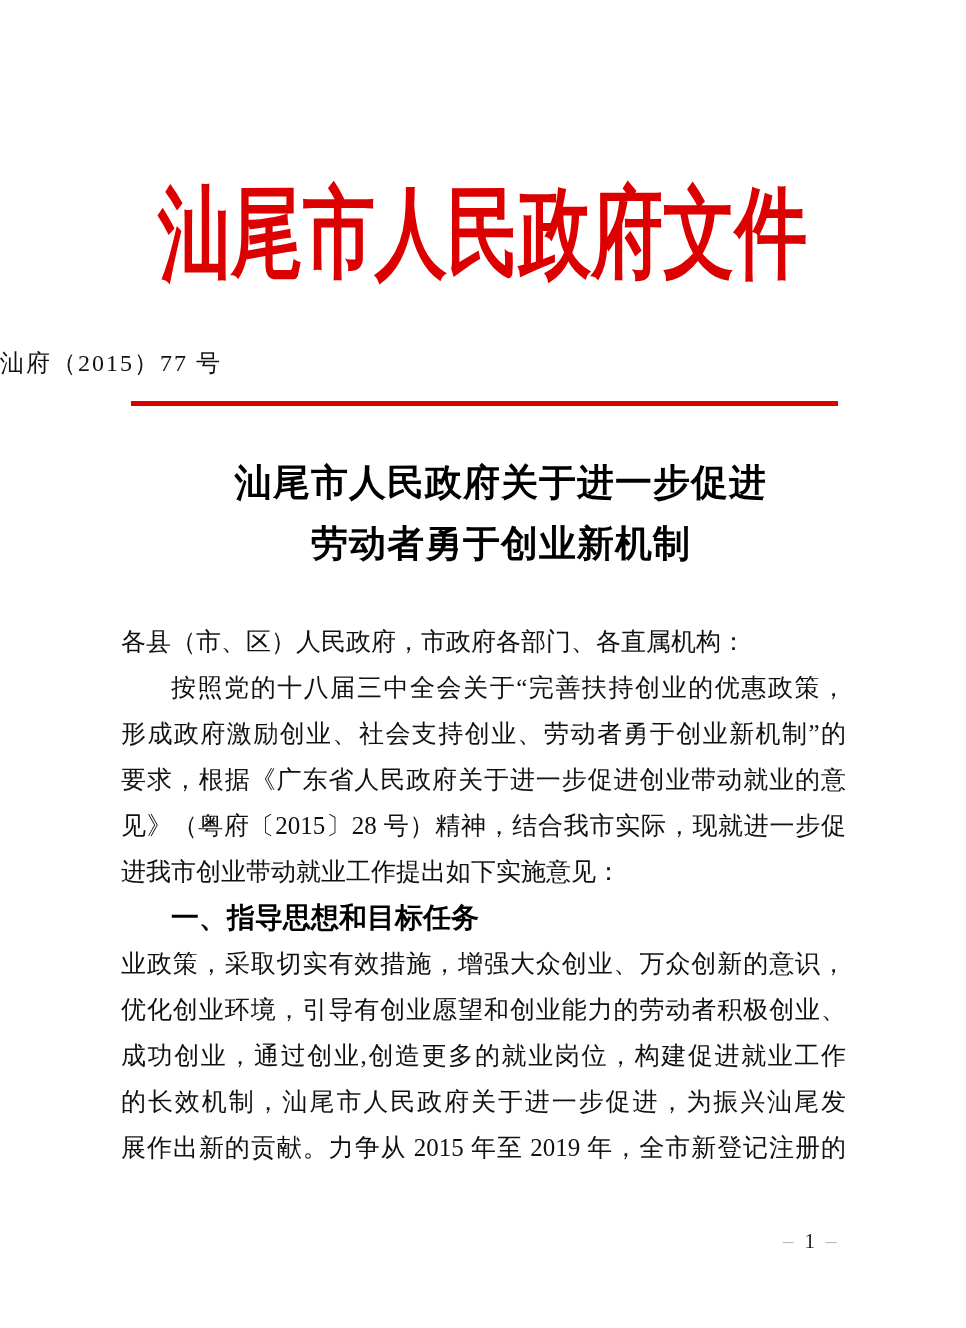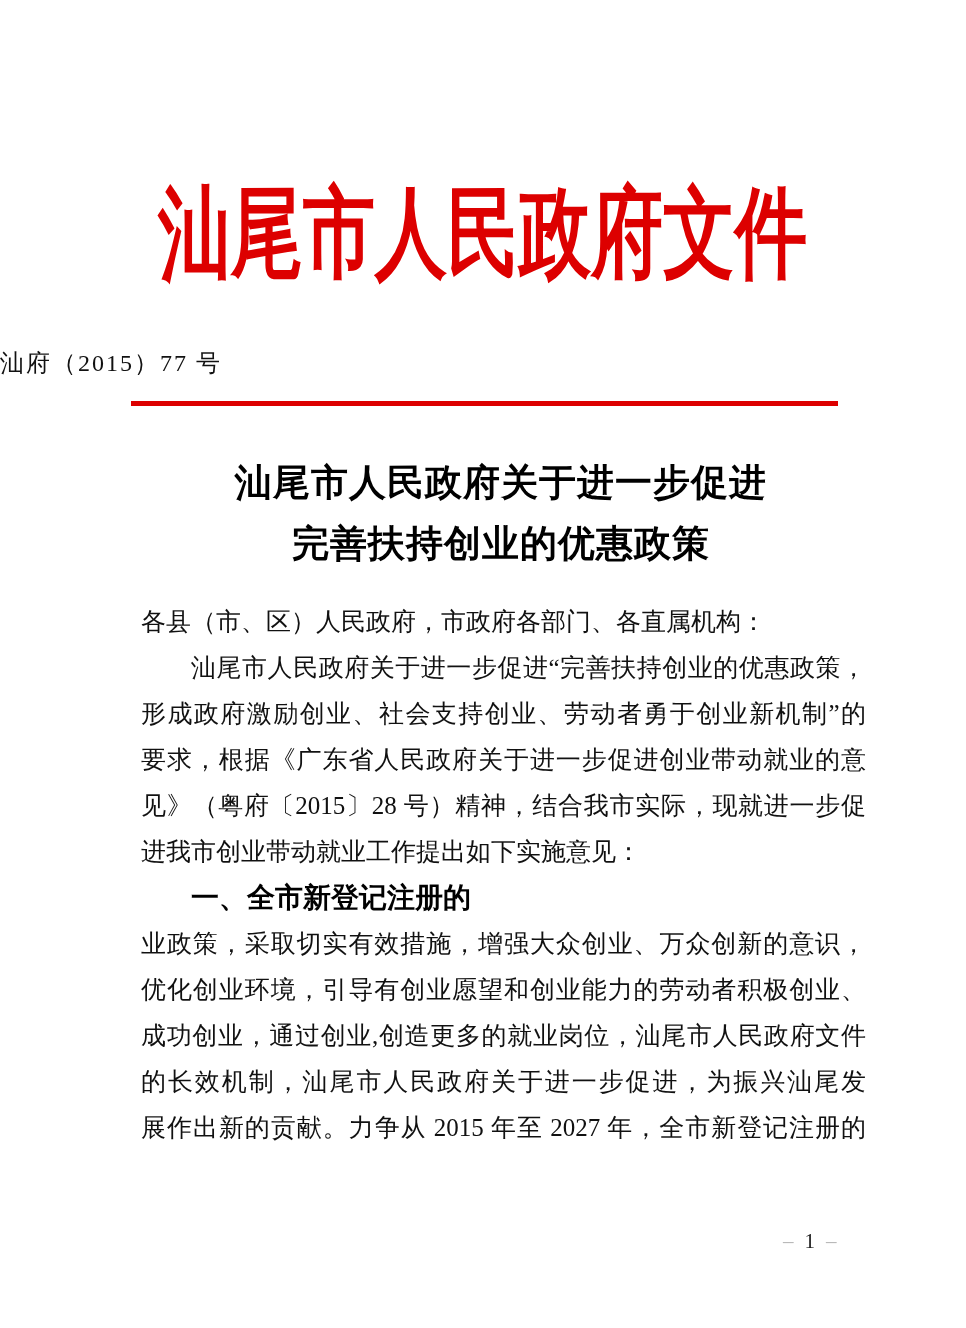--- a/index.html
+++ b/index.html
@@ -50,26 +50,25 @@
     text-align:center;
     font-weight:bold;
     font-size:37px;
     line-height:61px;
     color:#000000;
     letter-spacing:1px;
     padding-left:36px;
   }
   
   .body{
-    position:absolute;left:121px;top:599px;
+    position:absolute;left:121px;top:619px;
     width:725px;
     font-size:25px;
     line-height:46px;
     color:var(--ink);
-    margin-left:20px;
   }
   .line{
     height:46px;
     text-align:left;
     white-space:normal;
   }
   .line.j{
     text-align:justify;
     text-align-last:justify;
     text-justify:inter-character;
@@ -96,35 +95,35 @@
 <div class="page">
 
   <div class="masthead">汕尾市人民政府文件</div>
 
   <div class="doc-number">汕府（2015）77 号</div>
 
   <div class="red-rule"></div>
 
   <div class="doc-title">
     <div>汕尾市人民政府关于进一步促进</div>
-    <div>完善扶持创业的优惠政策</div>
+    <div>劳动者勇于创业新机制</div>
   </div>
 
   <div class="body">
     <div class="line">各县（市、区）人民政府，市政府各部门、各直属机构：</div>
-    <div class="line in j">汕尾市人民政府关于进一步促进“完善扶持创业的优惠政策，</div>
+    <div class="line in j">按照党的十八届三中全会关于“完善扶持创业的优惠政策，</div>
     <div class="line j">形成政府激励创业、社会支持创业、劳动者勇于创业新机制”的</div>
     <div class="line j">要求，根据《广东省人民政府关于进一步促进创业带动就业的意</div>
     <div class="line j">见》（粤府〔2015〕28 号）精神，结合我市实际，现就进一步促</div>
     <div class="line">进我市创业带动就业工作提出如下实施意见：</div>
-    <div class="line h in">一、全市新登记注册的</div>
+    <div class="line h in">一、指导思想和目标任务</div>
     <div class="line j">业政策，采取切实有效措施，增强大众创业、万众创新的意识，</div>
     <div class="line j">优化创业环境，引导有创业愿望和创业能力的劳动者积极创业、</div>
-    <div class="line j">成功创业，通过创业,创造更多的就业岗位，汕尾市人民政府文件</div>
+    <div class="line j">成功创业，通过创业,创造更多的就业岗位，构建促进就业工作</div>
     <div class="line j">的长效机制，汕尾市人民政府关于进一步促进，为振兴汕尾发</div>
-    <div class="line j">展作出新的贡献。力争从 2015 年至 2027 年，全市新登记注册的</div>
+    <div class="line j">展作出新的贡献。力争从 2015 年至 2019 年，全市新登记注册的</div>
   </div>
 
   <div class="footer">
     <span class="dash">–</span><span class="num">1</span><span class="dash">–</span>
   </div>
 
 </div>
 
 </body></html>

